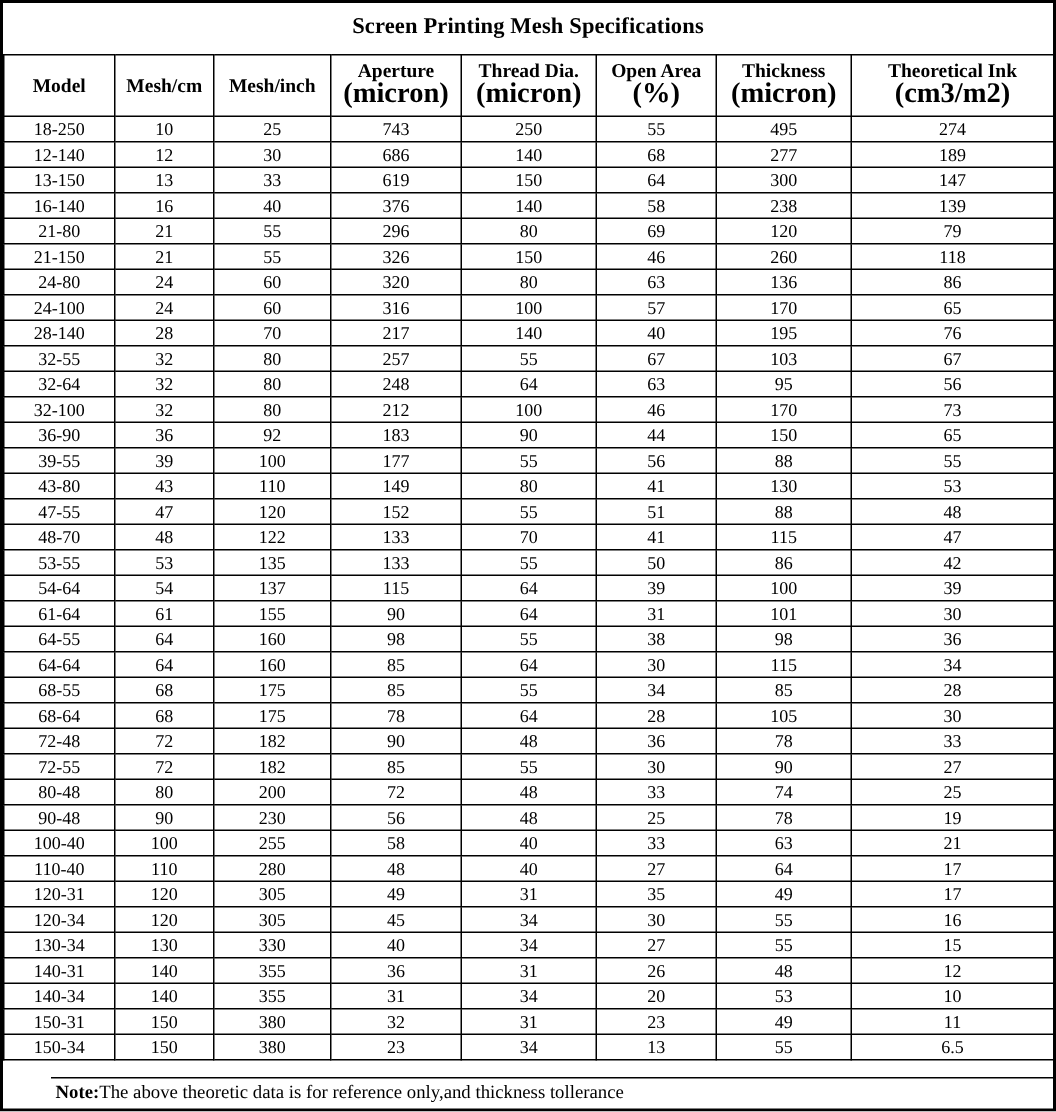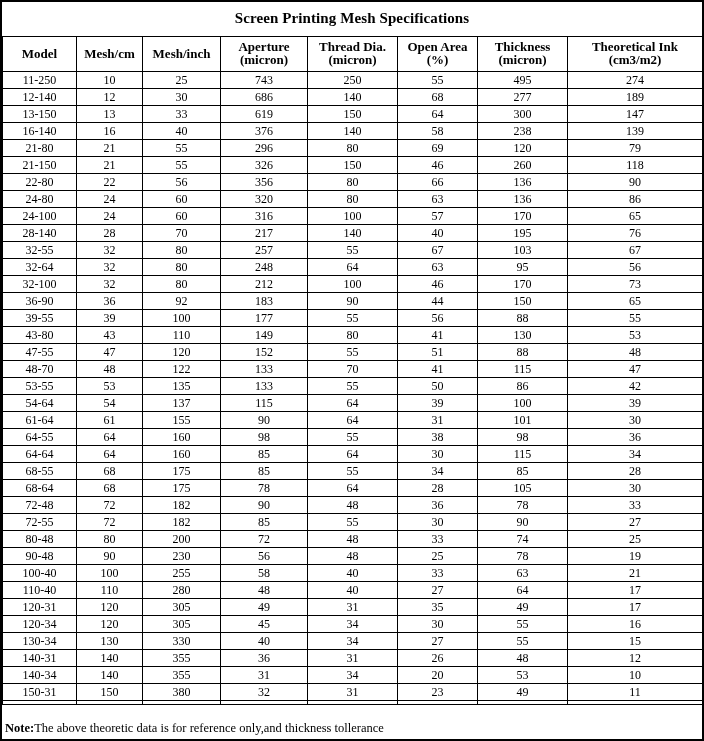--- a/index.html
+++ b/index.html
@@ -49,33 +49,34 @@
   }
   table.spec thead th {
     font-weight: bold;
     font-size: 13px;
     padding: 3px 1px 4px 1px;
     vertical-align: middle;
   }
   table.spec thead th .sub {
     display: block;
     font-weight: bold;
-    font-size: 13px;
+    font-size: 19px;
   }
   table.spec tbody td {
     height: 16px;
     padding: 0 1px;
     vertical-align: middle;
   }
   .note {
     border-top: 1px solid #000000;
     font-size: 12.5px;
-    padding: 16px 3px 3px 3px;
+    padding: 2px 3px 3px 3px;
     text-align: left;
     white-space: nowrap;
+    margin-left: 32px;
   }
   .note b {
     font-weight: bold;
   }
   
   col.c0 { width: 74px; }
   col.c1 { width: 66px; }
   col.c2 { width: 78px; }
   col.c3 { width: 87px; }
   col.c4 { width: 90px; }
@@ -129,21 +130,21 @@
             <span class="sub">(micron)</span>
           </th>
           <th>
             <span>Theoretical Ink</span>
             <span class="sub">(cm3/m2)</span>
           </th>
         </tr>
       </thead>
       <tbody id="spec-body">
           <tr>
-            <td>11-250</td>
+            <td>18-250</td>
             <td>10</td>
             <td>25</td>
             <td>743</td>
             <td>250</td>
             <td>55</td>
             <td>495</td>
             <td>274</td>
           </tr>
           <tr>
             <td>12-140</td>
@@ -189,30 +190,20 @@
             <td>21-150</td>
             <td>21</td>
             <td>55</td>
             <td>326</td>
             <td>150</td>
             <td>46</td>
             <td>260</td>
             <td>118</td>
           </tr>
           <tr>
-            <td>22-80</td>
-            <td>22</td>
-            <td>56</td>
-            <td>356</td>
-            <td>80</td>
-            <td>66</td>
-            <td>136</td>
-            <td>90</td>
-          </tr>
-          <tr>
             <td>24-80</td>
             <td>24</td>
             <td>60</td>
             <td>320</td>
             <td>80</td>
             <td>63</td>
             <td>136</td>
             <td>86</td>
           </tr>
           <tr>

